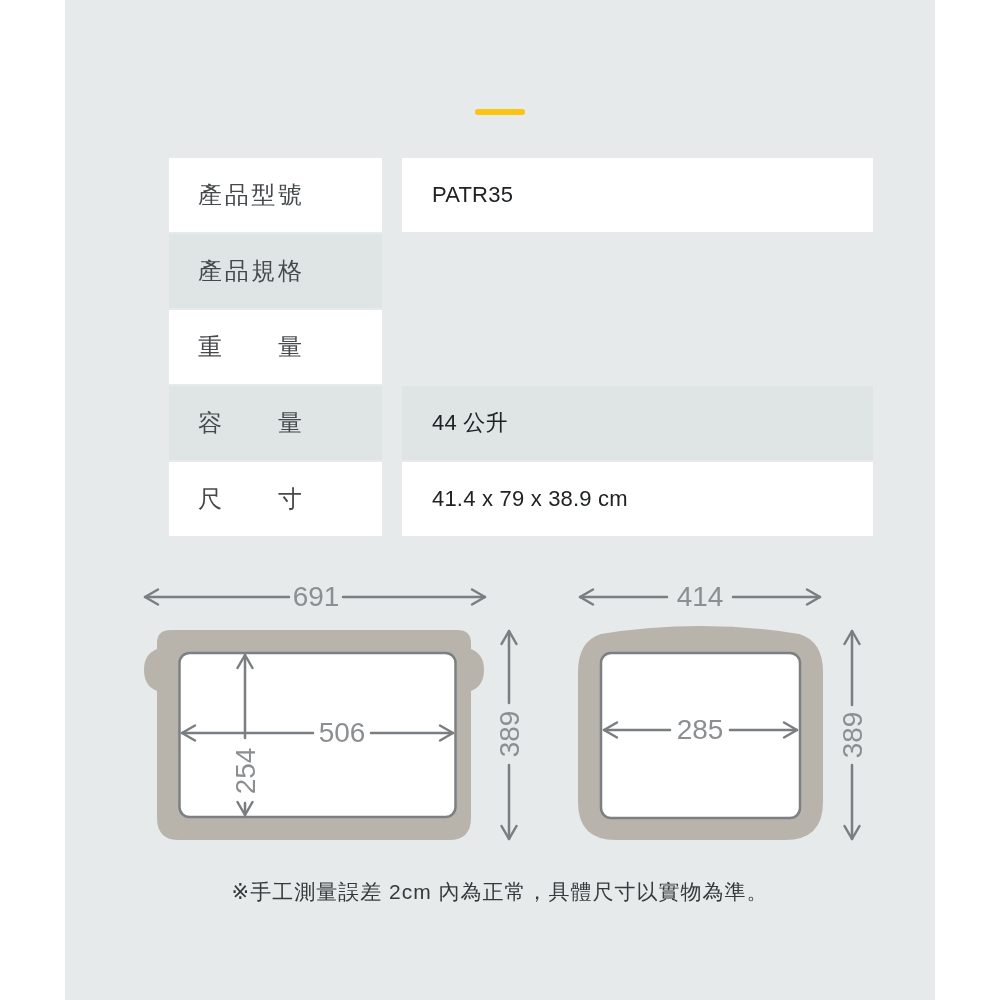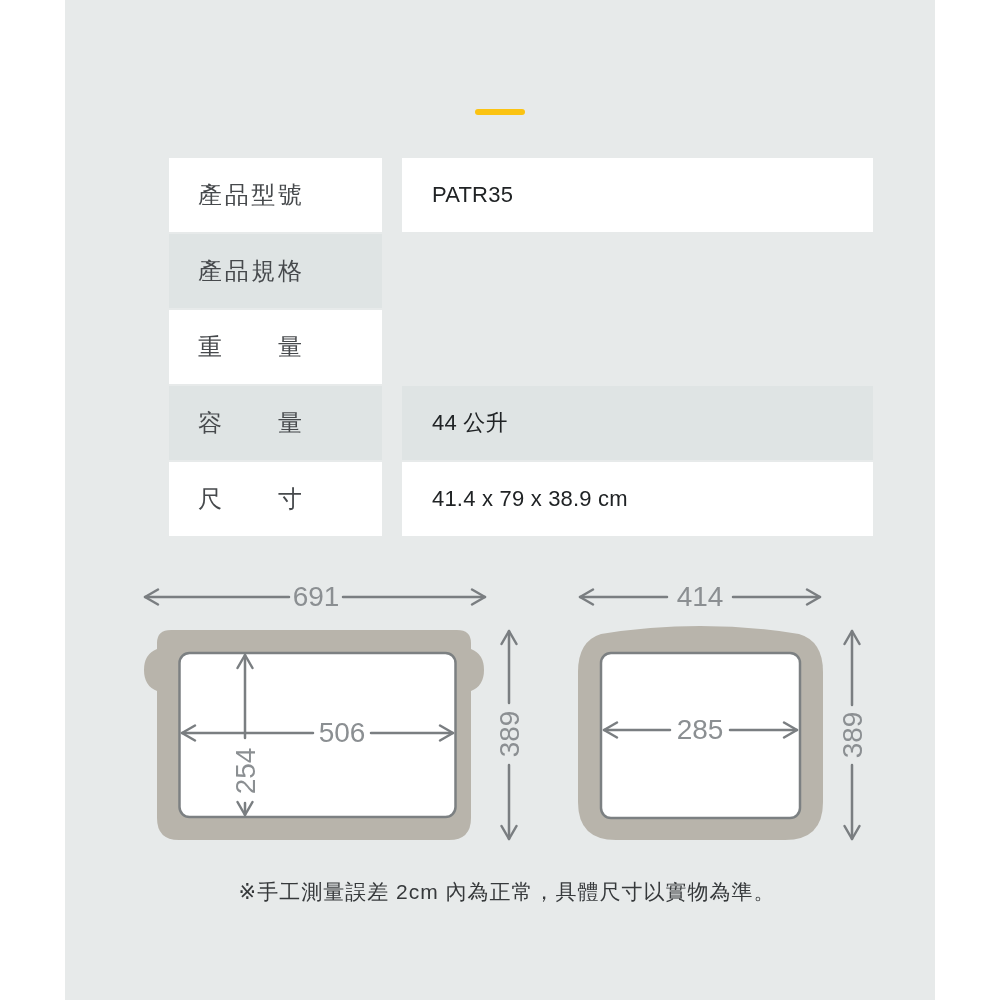--- a/index.html
+++ b/index.html
@@ -40,21 +40,21 @@
   .diagrams { position:absolute; top:575px; left:0; }
   .dim-line { stroke:#7a7e81; stroke-width:2.5; fill:none; stroke-linecap:round; }
   .dim-text {
     font-size:28px; fill:#8b8f92;
     text-anchor:middle;
     font-family:"Liberation Sans","DejaVu Sans",sans-serif;
   }
   .body-shape { fill:#b8b4ab; }
   .inner-shape { fill:#ffffff; stroke:#7c8082; stroke-width:2.5; }
 
-  .notes { position:absolute; top:880px; left:7px; width:100%; text-align:center; }
+  .notes { position:absolute; top:880px; left:0; width:100%; text-align:center; }
   .notes p {
     margin:0 0 16px 0;
     font-size:21px; line-height:24px; color:#36393b; letter-spacing:1px;
   }
 </style>
 </head>
 <body>
 
 <div class="page">
   <div class="panel">

